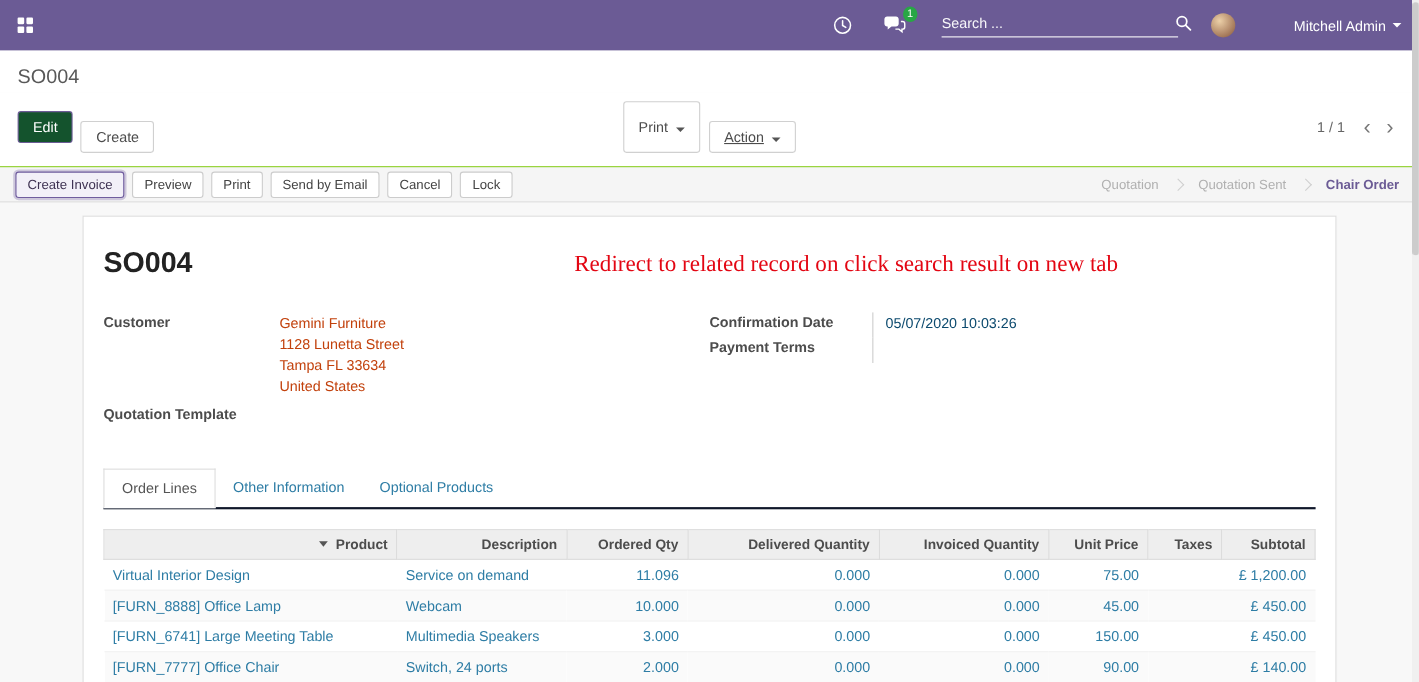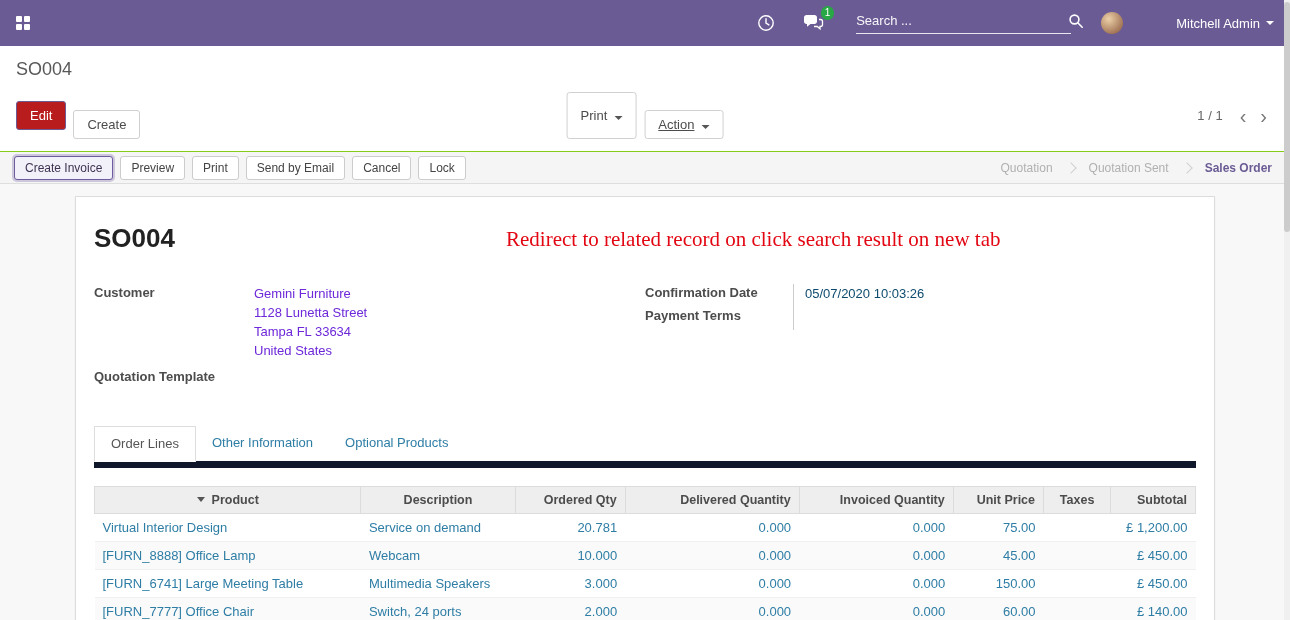--- a/index.html
+++ b/index.html
@@ -44,21 +44,21 @@
 
   
   .breadcrumb-row { background: #fff; padding: 13px 16px 4px; }
   .breadcrumb-title { font-size: 18px; color: #585858; }
   .control-row { background: #fff; padding: 8px 16px 12px; display: flex; align-items: center; position: relative; }
   .btn {
     font-size: 13px; font-family: inherit; padding: 6px 13px; border: 1px solid #d0d0d0;
     background: #fff; border-radius: 3px; color: #4c4c4c; cursor: pointer;
   }
   .btn + .btn { margin-left: 7px; margin-top: 18px; }
-  .btn-primary { background: #b91c1c; border-color: #6b5b95; color: #fff; }
+  .btn-primary { background: #14532d; border-color: #6b5b95; color: #fff; }
   .btn .caret { color: #555; margin-left: 7px; }
   .center-group { position: absolute; left: 50%; transform: translateX(-50%); display: flex; }
   .center-group .btn + .btn { margin-left: 8px; text-decoration: underline; }
   .pager { margin-left: auto; display: flex; align-items: center; color: #666; }
   .pager-count { margin-right: 10px; }
   .pager-btn { background: none; border: none; color: #777; font-size: 20px; line-height: 1;
     padding: 0 7px; cursor: pointer; font-family: inherit; }
   .pager-btn.prev::before { content: "\2039"; }
   .pager-btn.next::before { content: "\203A"; }
 
@@ -83,47 +83,47 @@
     transform: rotate(45deg); margin: 0 -4px; flex-shrink: 0; }
 
   
   .main { padding-top: 12px; }
   .sheet {
     width: 1140px; margin: 0 auto; background: #fff; border: 1px solid #ddd;
     box-shadow: 0 1px 2px rgba(0,0,0,.05); padding: 26px 18px 40px; position: relative; min-height: 470px;
   }
   .sheet-title { font-size: 26px; font-weight: bold; color: #222; }
   .annotation {
-    position: absolute; left: 430px; top: 30px; font-family: "Liberation Serif", serif;
+    position: absolute; left: 446px; top: 30px; font-family: "Liberation Serif", serif;
     font-size: 21px; color: #e30613; white-space: nowrap;
   }
   .fields { display: flex; margin-top: 30px; }
   .col { width: 50%; }
   .field-row { display: flex; }
   .col.left .field-row { margin-bottom: 8px; }
   .field-label { width: 160px; font-weight: bold; color: #4c4c4c; padding-top: 1px; flex-shrink: 0; }
-  .field-value { line-height: 19px; color: #6d28d9; }
+  .field-value { line-height: 19px; color: #c2410c; }
   .field-value.link-lines div { cursor: pointer; }
   .col.right .field-label { width: 148px; }
   .col.right .field-value {
     border-left: 1px solid #ccc; padding-left: 11px; min-height: 23px; color: #0c4a6e; flex: 1;
   }
 
   
-  .tabs { margin-top: 34px; border-bottom: 7px solid #0f172a; display: flex; text-align: right; }
+  .tabs { margin-top: 34px; border-bottom: 2px solid #0f172a; display: flex; text-align: right; }
   .tab { padding: 9px 16px 10px; cursor: pointer; color: #2e7da5; margin-bottom: -1px; }
   .tab.active {
     background: #fff; border: 1px solid #ddd; border-bottom: 1px solid #fff; color: #555;
   }
 
   
   table.order-table { width: 100%; border-collapse: collapse; margin-top: 18px; table-layout: fixed; }
   .order-table thead th {
     background: #eeeeee; border: 1px solid #dcdcdc; font-weight: bold; color: #4c4c4c;
-    font-size: 12.5px; padding: 6px 8px; text-align: center; cursor: pointer;
+    font-size: 12.5px; padding: 6px 8px; text-align: right; cursor: pointer;
   }
   .order-table th.num, .order-table td.num { text-align: right; }
   .order-table tbody td {
     padding: 6px 8px; color: #2e7da5; border-bottom: 1px solid #f0f0f0;
     overflow: hidden; white-space: nowrap; text-overflow: ellipsis;
   }
   .order-table tbody tr { cursor: pointer; }
   .order-table tbody tr:nth-child(even) { background: #fafafa; }
   .sort-caret { display: inline-block; width: 0; height: 0; border-left: 4px solid transparent;
     border-right: 4px solid transparent; border-top: 5px solid #555; margin-right: 7px; vertical-align: 2px; }
@@ -204,21 +204,21 @@
   <button class="status-btn">Print</button>
   <button class="status-btn">Send by Email</button>
   <button class="status-btn">Cancel</button>
   <button class="status-btn">Lock</button>
 
   <div class="pipeline">
     <div class="pipeline-item">Quotation</div>
     <span class="pipeline-sep"></span>
     <div class="pipeline-item">Quotation Sent</div>
     <span class="pipeline-sep"></span>
-    <div class="pipeline-item active">Sales Order</div>
+    <div class="pipeline-item active">Chair Order</div>
   </div>
 </div>
 
 <div class="main">
   <div class="sheet">
     <div class="sheet-title">SO004</div>
     <div class="annotation">Redirect to related record on click search result on new tab</div>
 
     <div class="fields">
       <div class="col left">
@@ -274,21 +274,21 @@
           <th class="num">Invoiced Quantity</th>
           <th class="num">Unit Price</th>
           <th>Taxes</th>
           <th class="num">Subtotal</th>
         </tr>
       </thead>
       <tbody>
         <tr>
           <td>Virtual Interior Design</td>
           <td>Service on demand</td>
-          <td class="num">20.781</td>
+          <td class="num">11.096</td>
           <td class="num">0.000</td>
           <td class="num">0.000</td>
           <td class="num">75.00</td>
           <td></td>
           <td class="num">£ 1,200.00</td>
         </tr>
         <tr>
           <td>[FURN_8888] Office Lamp</td>
           <td>Webcam</td>
           <td class="num">10.000</td>
@@ -307,21 +307,21 @@
           <td class="num">150.00</td>
           <td></td>
           <td class="num">£ 450.00</td>
         </tr>
         <tr>
           <td>[FURN_7777] Office Chair</td>
           <td>Switch, 24 ports</td>
           <td class="num">2.000</td>
           <td class="num">0.000</td>
           <td class="num">0.000</td>
-          <td class="num">60.00</td>
+          <td class="num">90.00</td>
           <td></td>
           <td class="num">£ 140.00</td>
         </tr>
       </tbody>
     </table>
     <div class="table-strip"></div>
 
   </div>
 </div>
 

